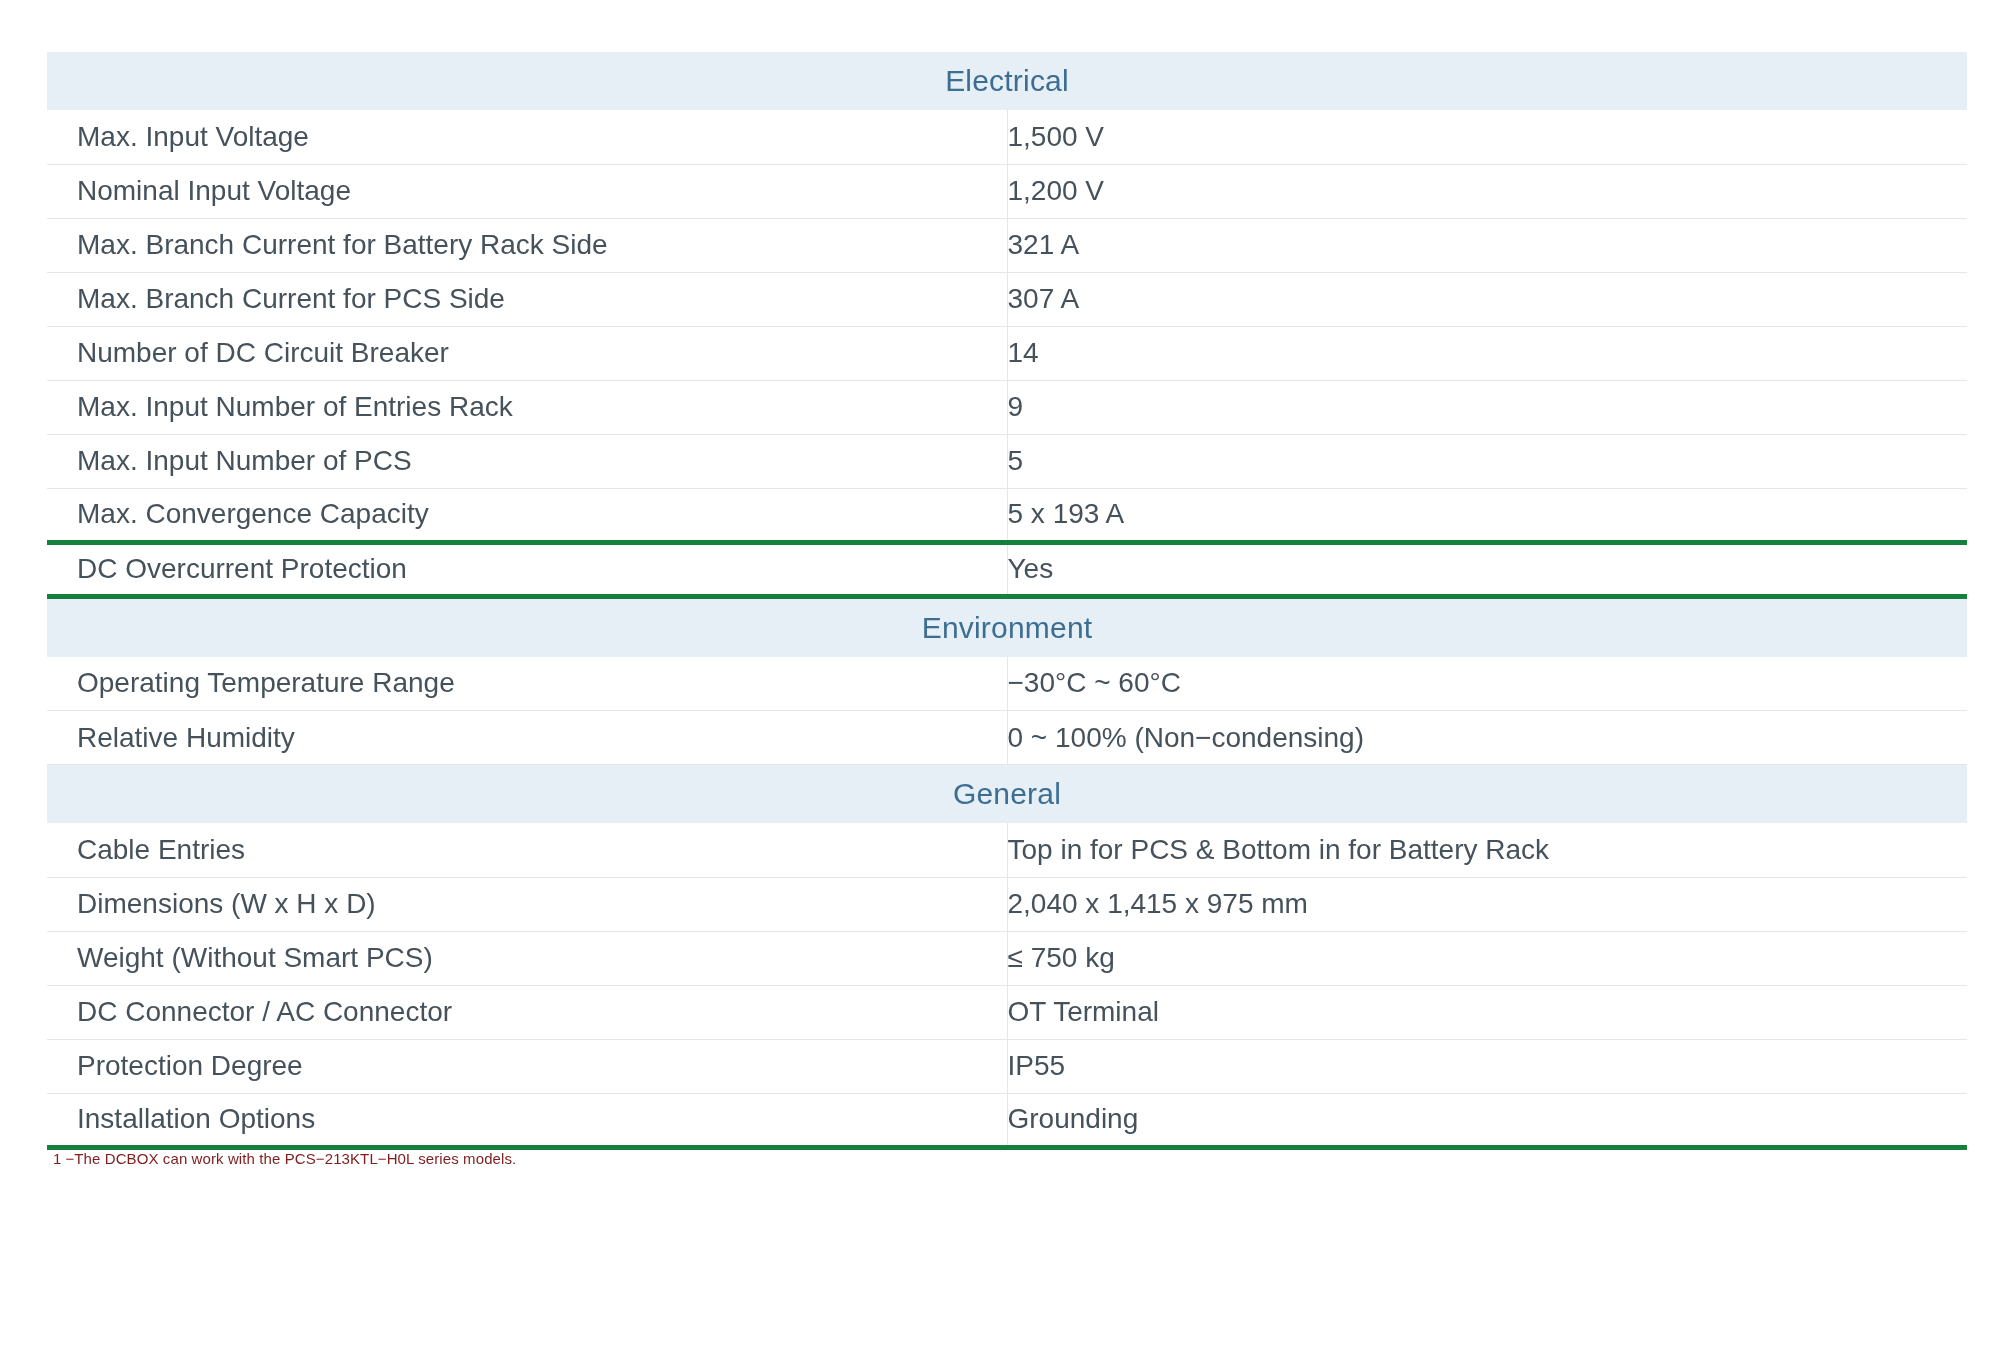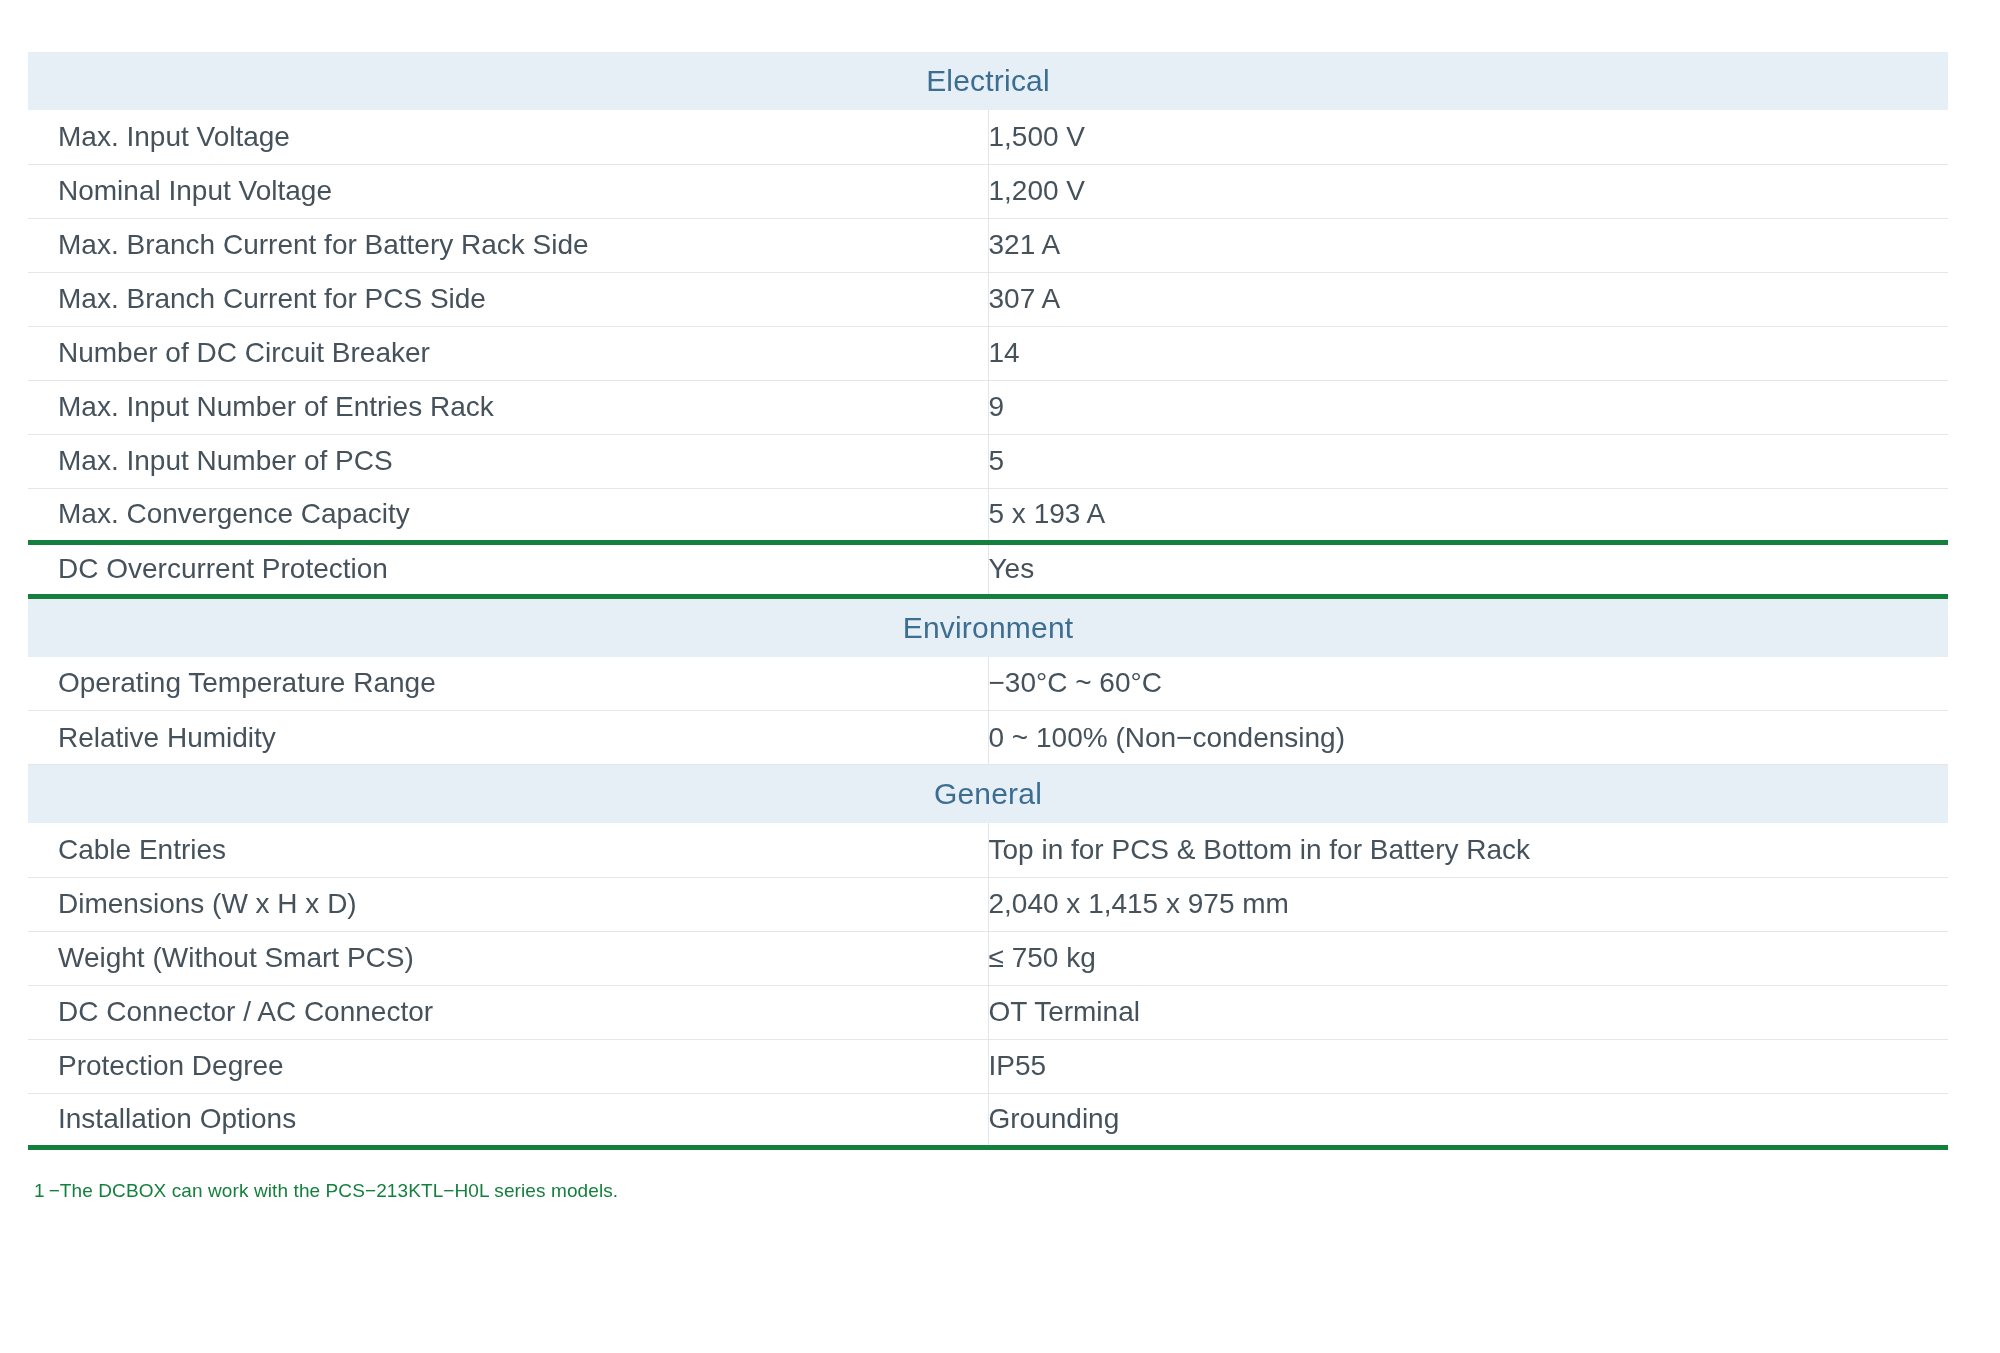--- a/index.html
+++ b/index.html
@@ -12,21 +12,21 @@
     width: 2000px;
     height: 1353px;
     font-family: "Liberation Sans", sans-serif;
     color: #3f4a52;
     -webkit-font-smoothing: antialiased;
   }
   .page {
     position: relative;
     width: 1662px;
     height: 1353px;
-    padding: 52px 40px 0 28px;
+    padding: 52px 40px 0 47px;
   }
   table.spec {
     width: 1920px;
     border-collapse: collapse;
     table-layout: fixed;
   }
   
   tr.section-row td {
     background: #e6eef6;
     color: #3c6e92;
@@ -55,24 +55,23 @@
     padding-left: 30px;
     text-align: left;
     border-right: 1px solid #e3e7ea;
   }
   tr.spec-row td.value {
   }
   tr.spec-row.last-in-group td {
     border-bottom: 5px solid #15803d;
   }
   .footnote {
-    margin-top: 30px;
     padding-left: 6px;
-    font-size: 19px;
-    color: #15803d;
+    font-size: 15px;
+    color: #7f1d1d;
     letter-spacing: 0.1px;
   }
   .footnote .fn-num { margin-right: 4px; }
 </style>
 </head>
 <body>
 
 <div class="page">
   <table class="spec">
     <tbody>

